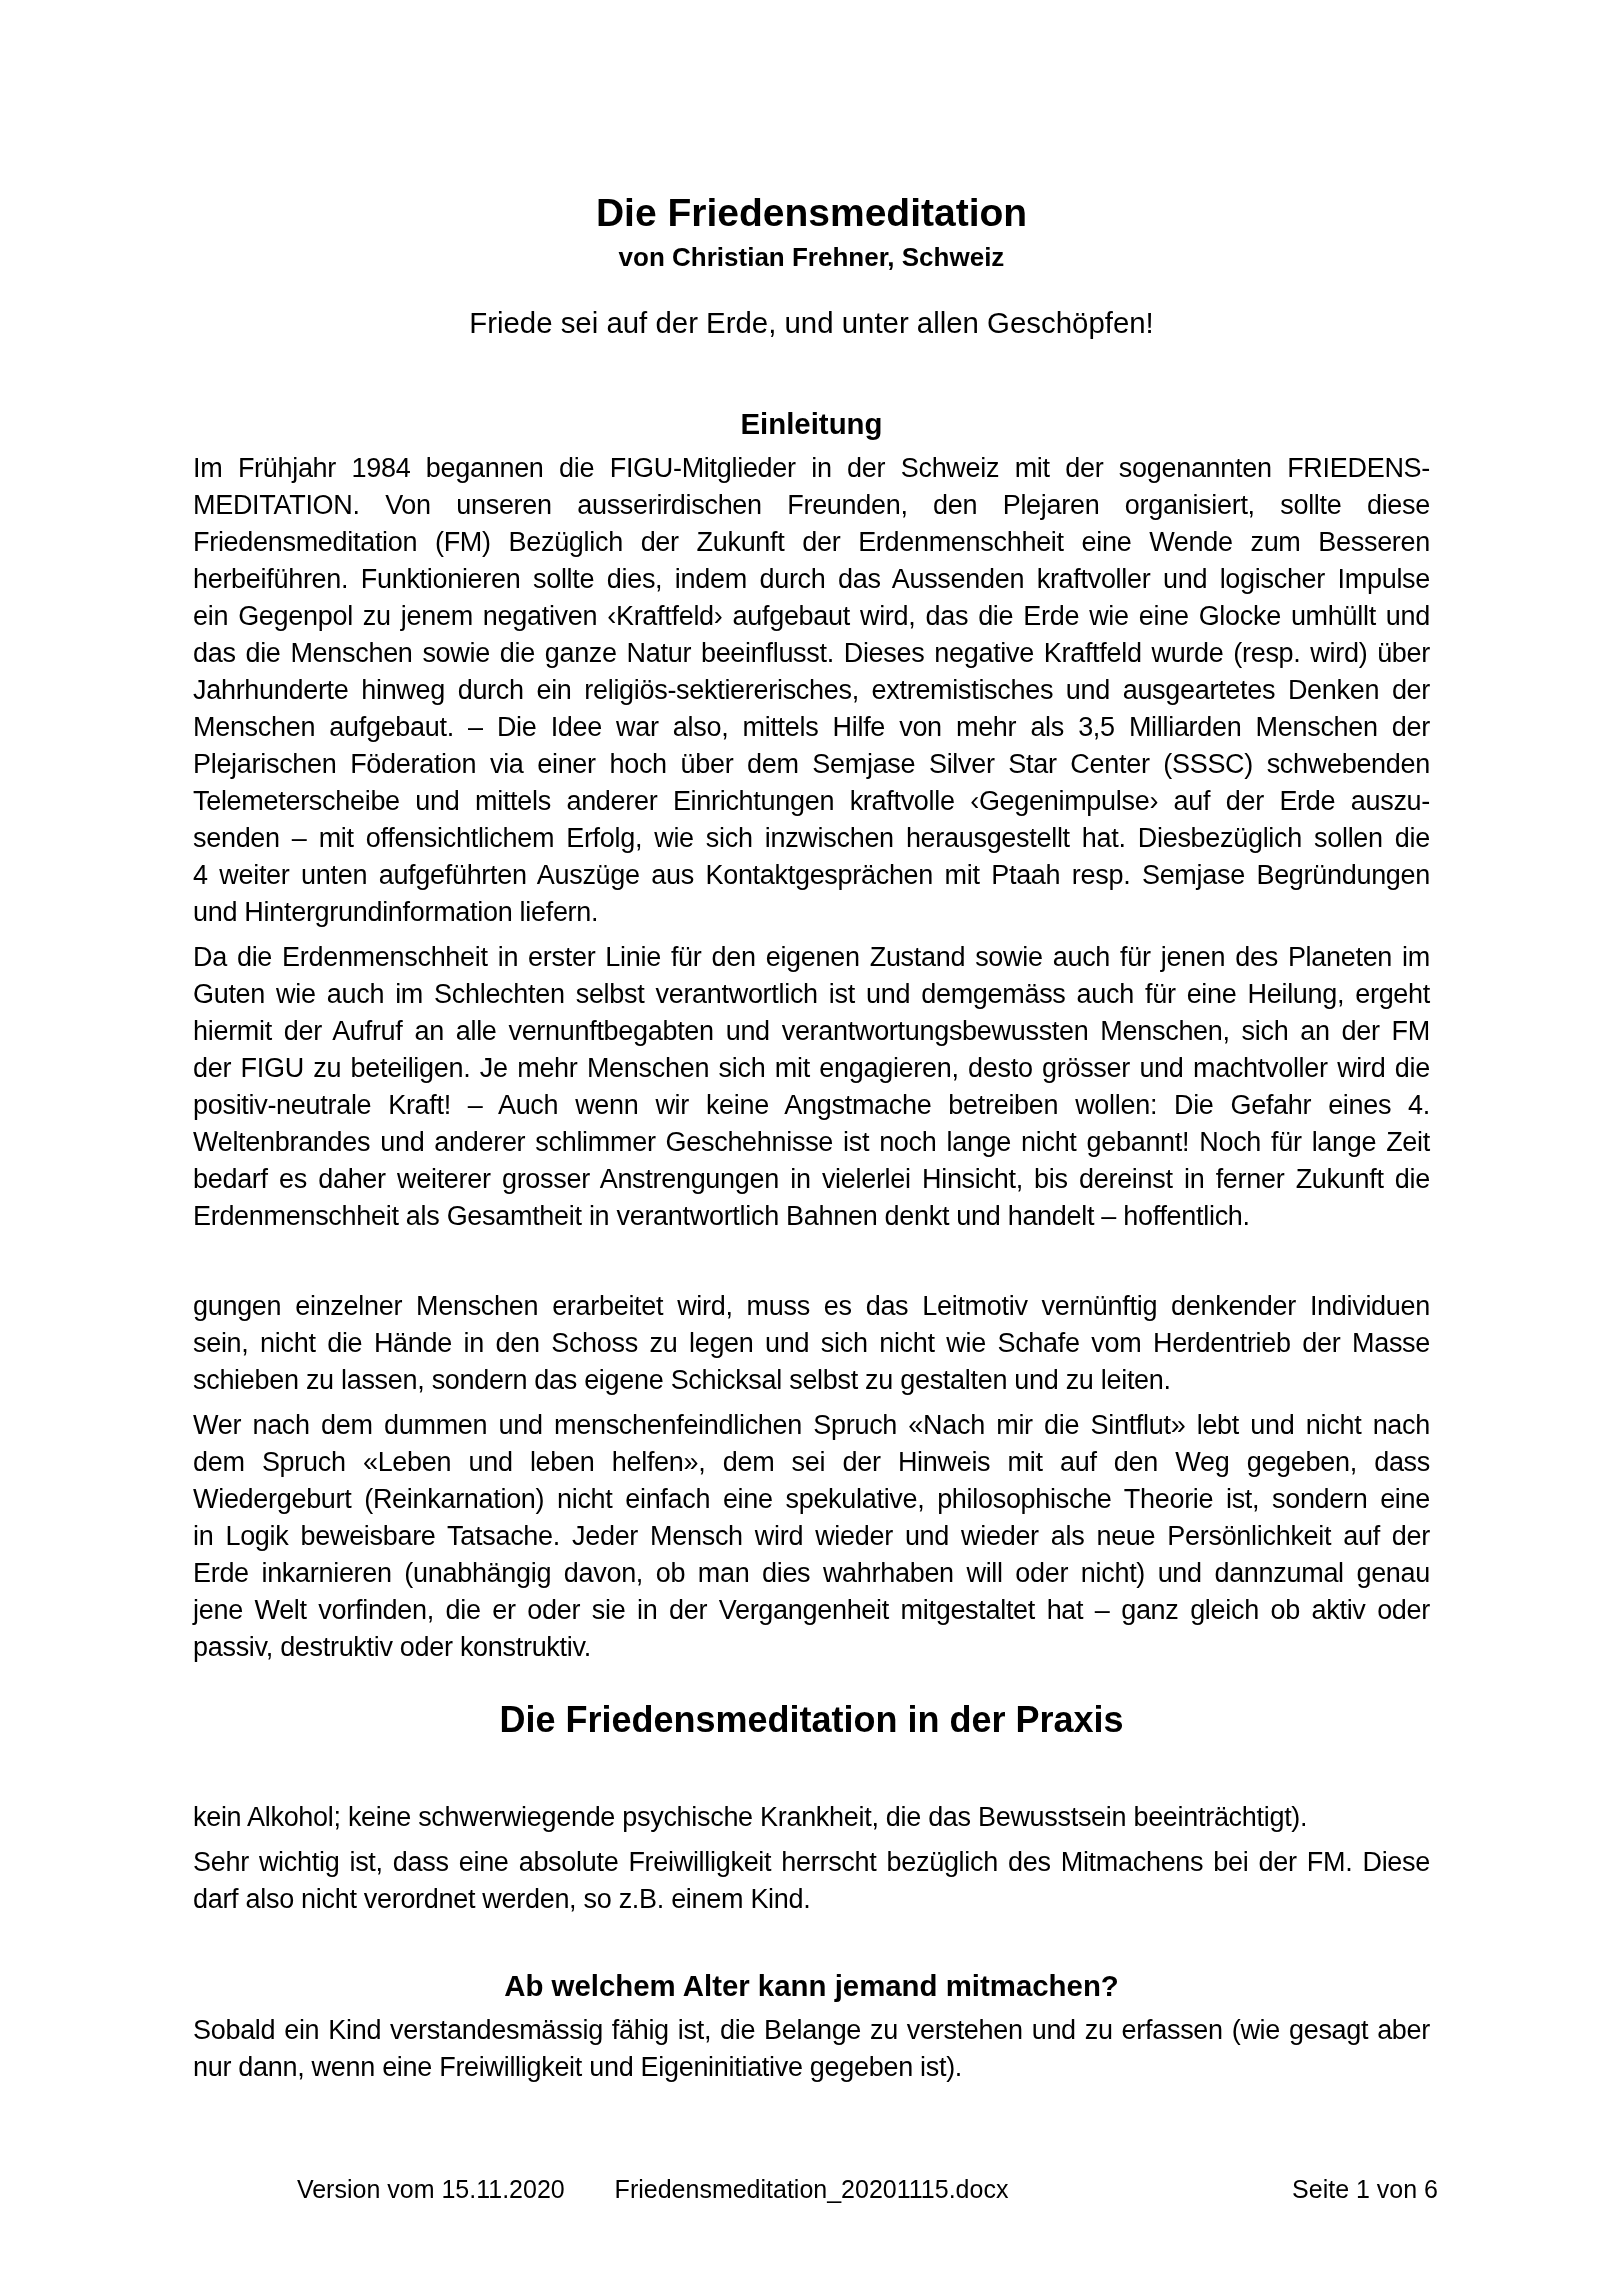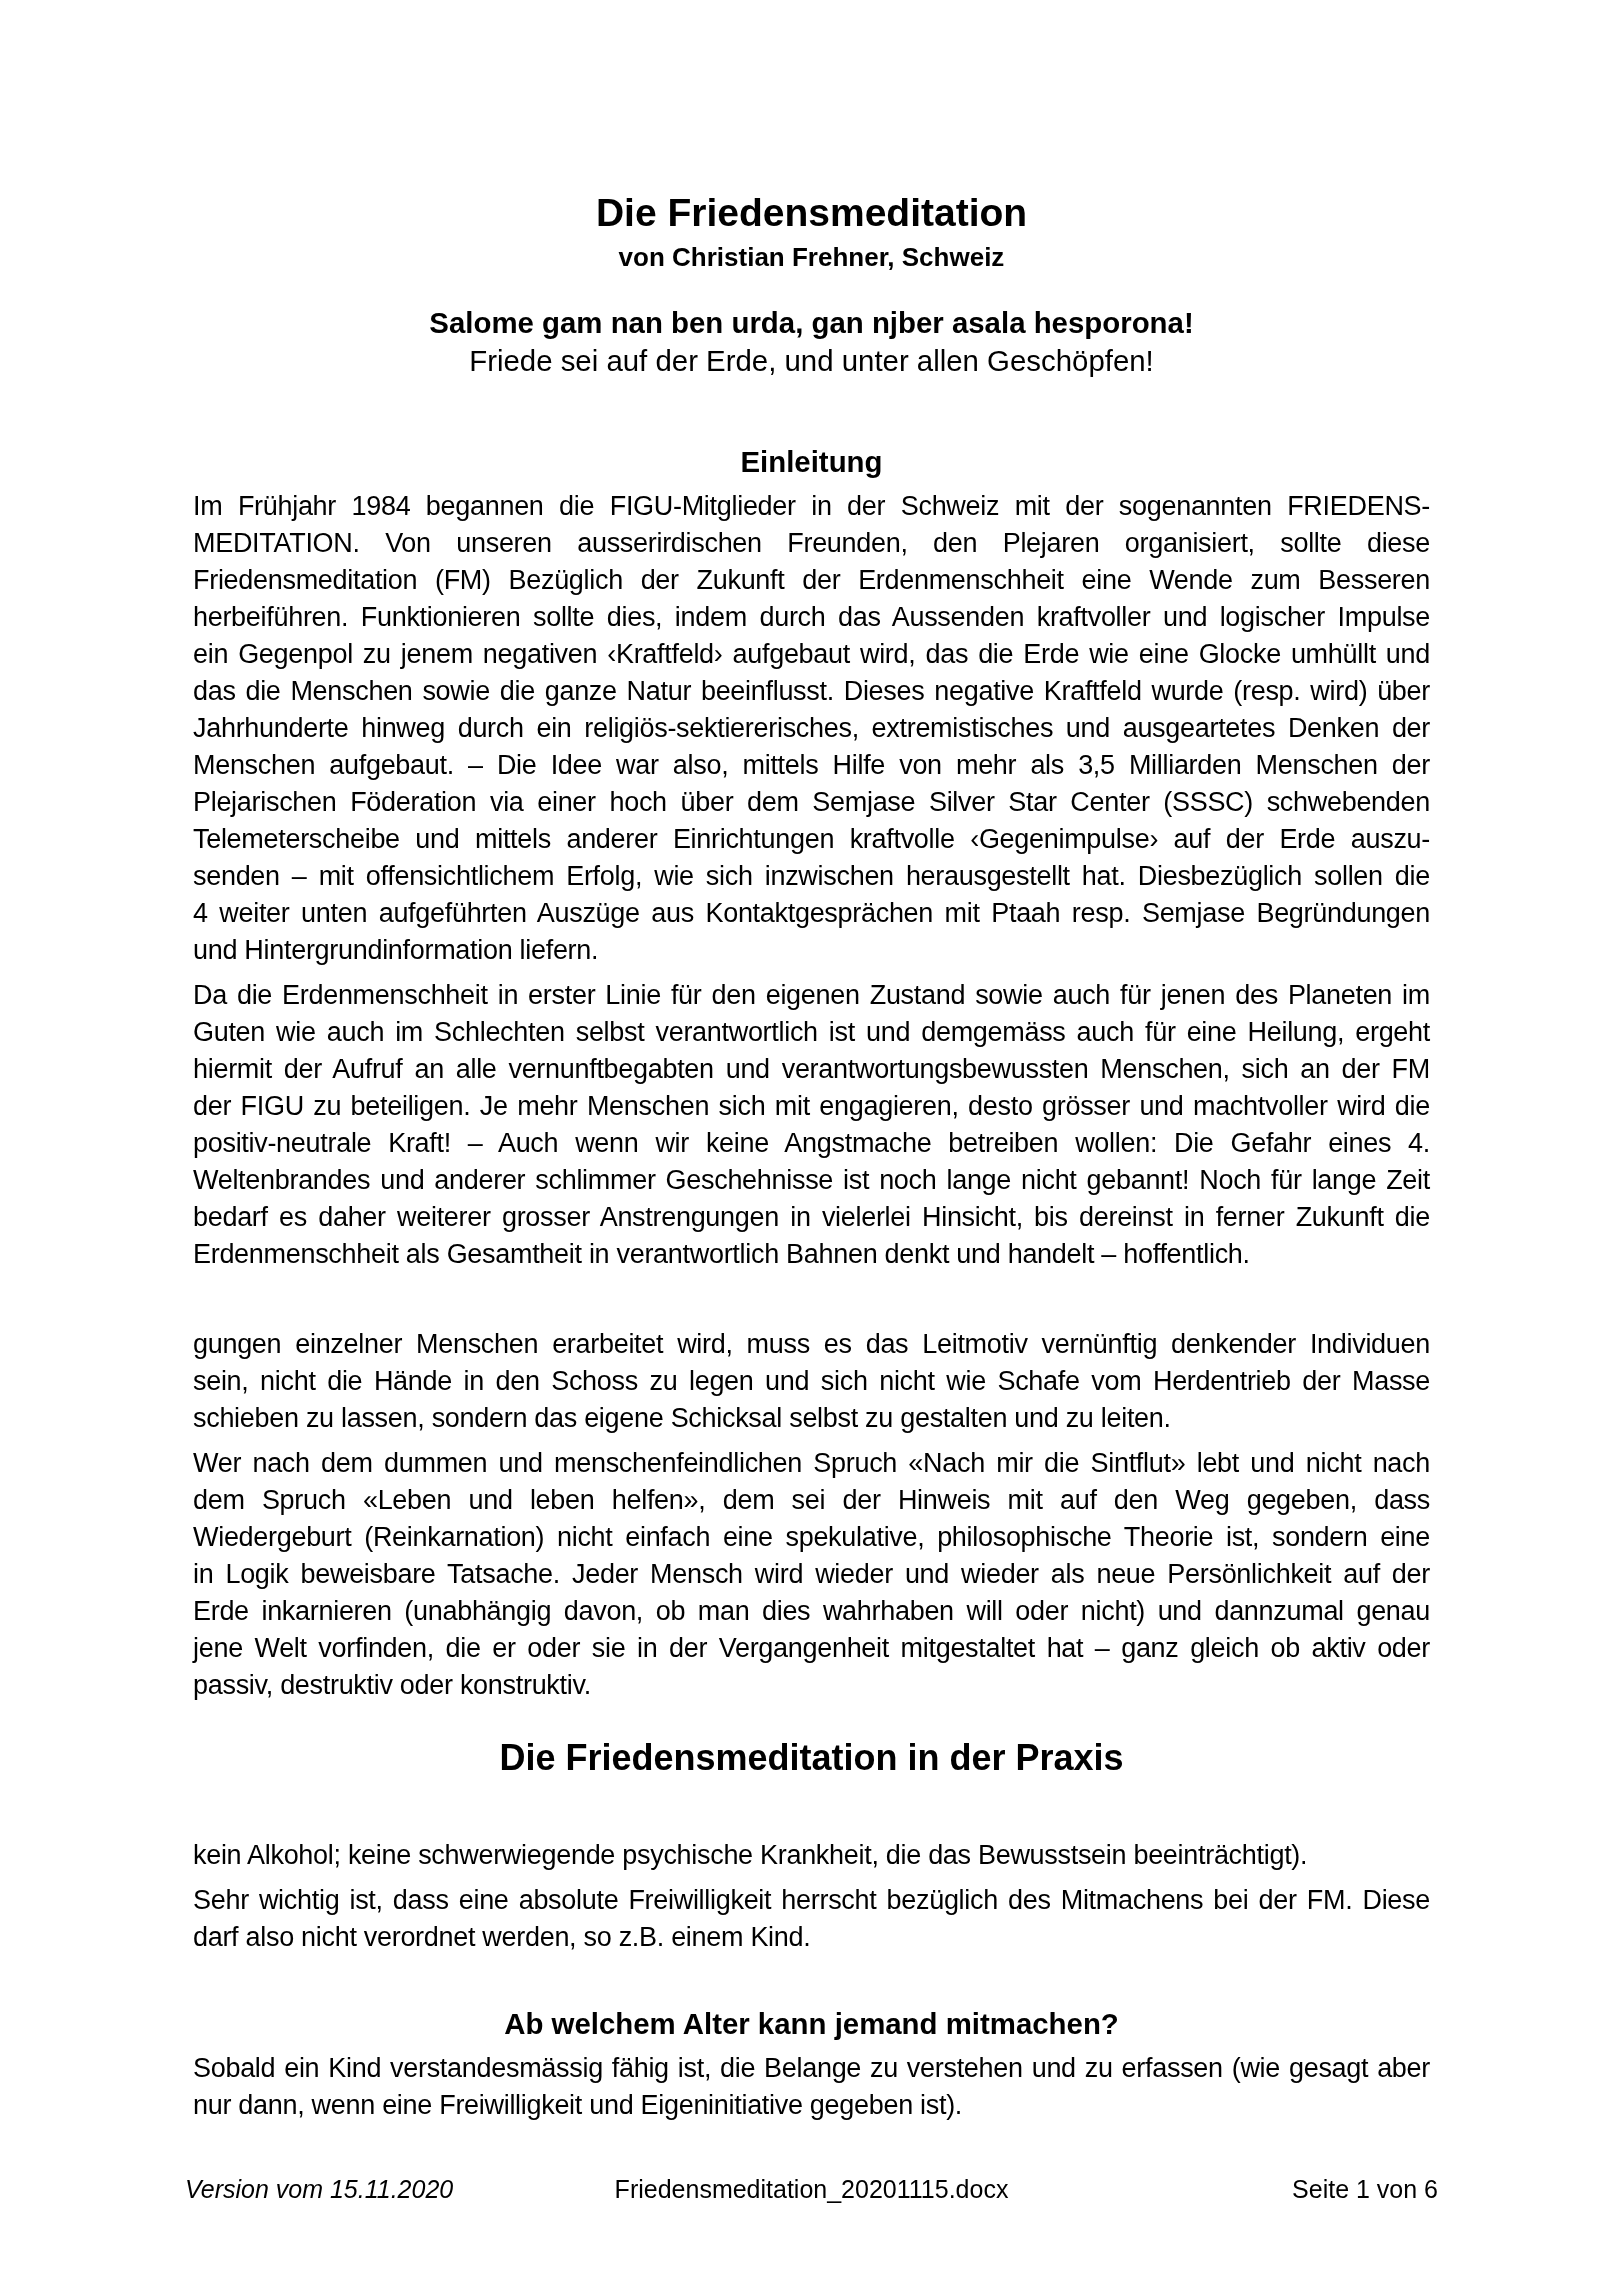--- a/index.html
+++ b/index.html
@@ -68,33 +68,32 @@
   .doc-footer {
     position: absolute;
     left: 185px;
     right: 185px;
     bottom: 90px;
     display: flex;
     align-items: baseline;
     font-size: 25px;
     line-height: 31px;
   }
-  .f-left  { flex: 1; text-align: left; font-style: italic; }
+  .f-left  { flex: 1; text-align: right; }
   .f-center{ flex: 1.3; text-align: center; }
   .f-right { flex: 1; text-align: right; }
 </style>
 </head>
 <body>
 
 <div class="page">
   <header class="doc-header">
     <h1 class="title">Die Friedensmeditation</h1>
     <p class="subtitle">von Christian Frehner, Schweiz</p>
     <div class="sp sp-head"></div>
-    <p class="motto bold">Salome gam nan ben urda, gan njber asala hesporona!</p>
     <p class="motto">Friede sei auf der Erde, und unter allen Geschöpfen!</p>
   </header>
 
   <main id="doc-body" class="doc-body">
       <div class="bh bh-sub">Einleitung</div>
       <div class="para">
         <div class="tl tl-just">Im Frühjahr 1984 begannen die FIGU-Mitglieder in der Schweiz mit der sogenannten FRIEDENS-</div>
         <div class="tl tl-just">MEDITATION. Von unseren ausserirdischen Freunden, den Plejaren organisiert, sollte diese</div>
         <div class="tl tl-just">Friedensmeditation (FM) Bezüglich der Zukunft der Erdenmenschheit eine Wende zum Besseren</div>
         <div class="tl tl-just">herbeiführen. Funktionieren sollte dies, indem durch das Aussenden kraftvoller und logischer Impulse</div>

